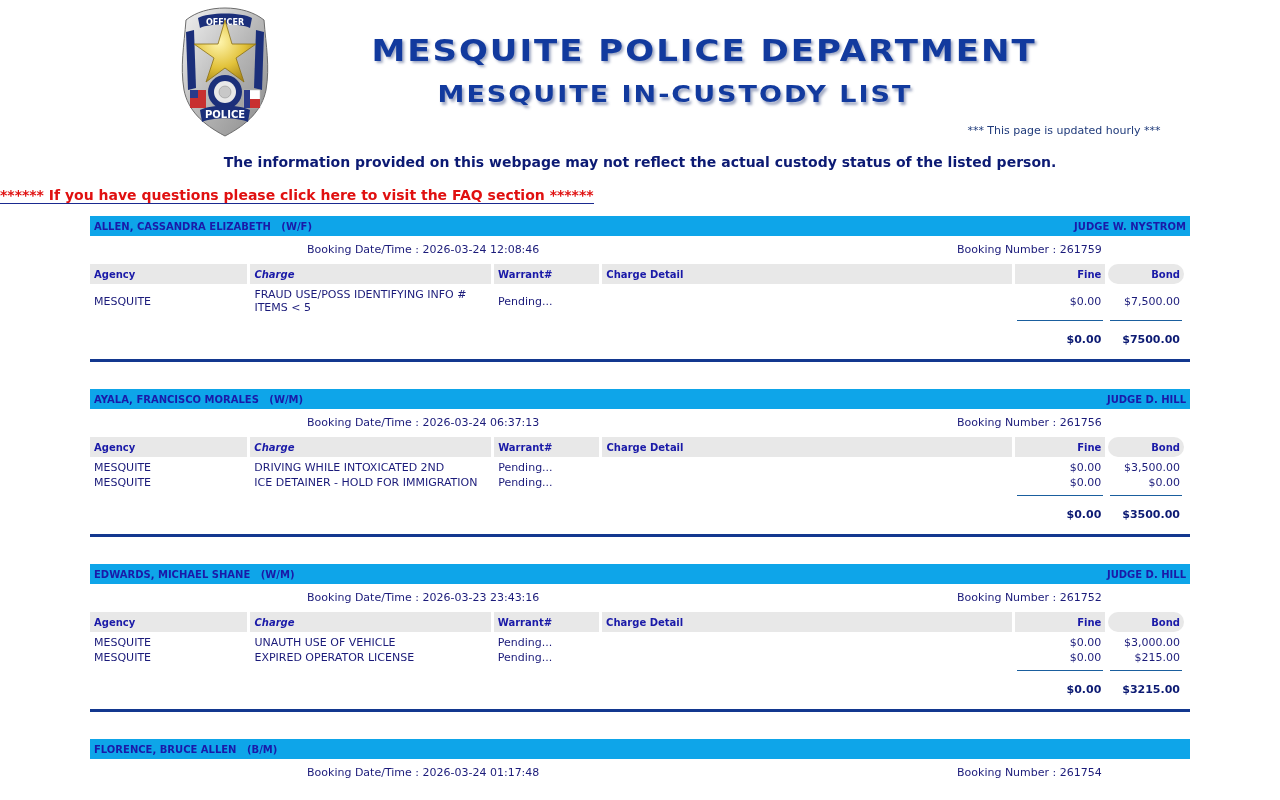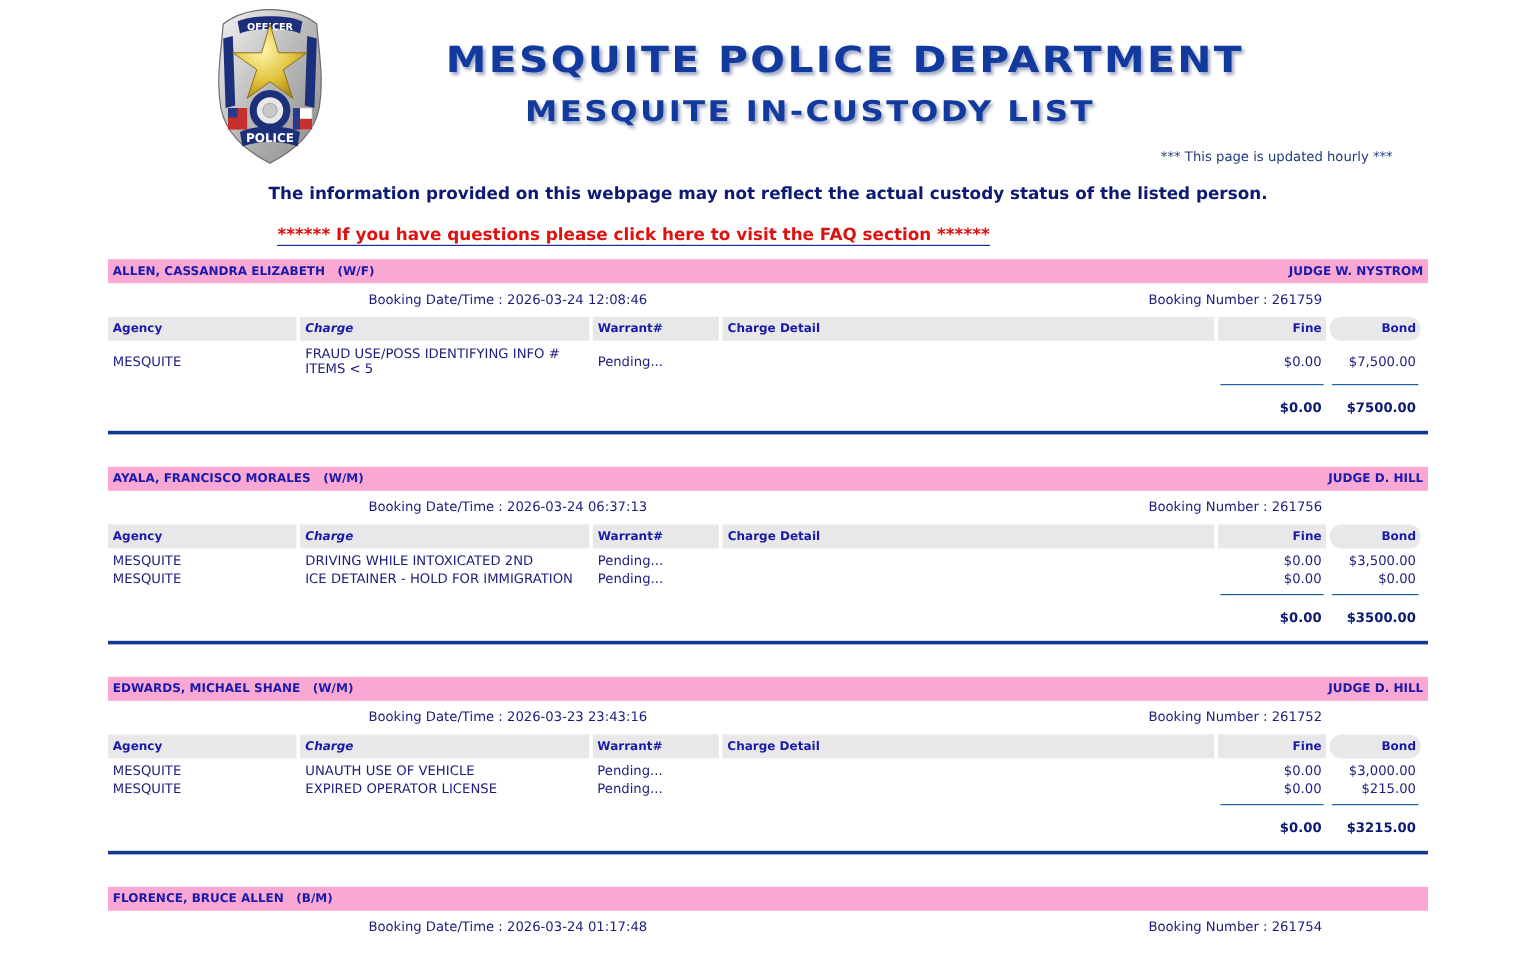--- a/index.html
+++ b/index.html
@@ -25,32 +25,32 @@
     .updated {
       position: absolute; left: 940px; top: 124px; width: 248px; text-align: center;
       font-family: "DejaVu Sans", sans-serif; font-size: 11px; color: #1f3a7a;
     }
 
     .disclaimer {
       position: absolute; left: 0; top: 154px; width: 1280px; text-align: center;
       font-family: "DejaVu Sans", sans-serif; font-weight: bold; font-size: 14px; color: #0c1a73;
     }
     .faq {
-      position: absolute; left: 0; top: 185px; width: 1056px; text-align: center;
+      position: absolute; left: 0; top: 185px; width: 1056px; text-align: left;
     }
     .faq a {
       font-family: "DejaVu Sans", sans-serif; font-weight: bold; font-size: 14px;
       color: #e01010; text-decoration: none; border-bottom: 1px solid #1a2a90;
       padding-bottom: 0px; cursor: pointer;
     }
 
     .records { position: absolute; left: 90px; top: 216px; width: 1100px; }
     .record { width: 1100px; }
     .rec-head {
-      height: 20px; background: #f9a8d4; display: flex; justify-content: space-between; align-items: center;
+      height: 20px; background: #0ea5e9; display: flex; justify-content: space-between; align-items: center;
       padding: 0 4px; font-size: 10px; font-weight: bold; color: #1a1aa8;
     }
     .rec-head .name { white-space: pre; }
     .booking {
       position: relative; height: 28px; font-size: 11px; color: #1b1b7a; text-decoration: underline;
     }
     .booking .bdt { position: absolute; left: 217px; top: 7px; }
     .booking .bno { position: absolute; left: 867px; top: 7px; }
 
     .charges { width: 1100px; border-collapse: separate; border-spacing: 3px 0; margin-left: -3px; }

